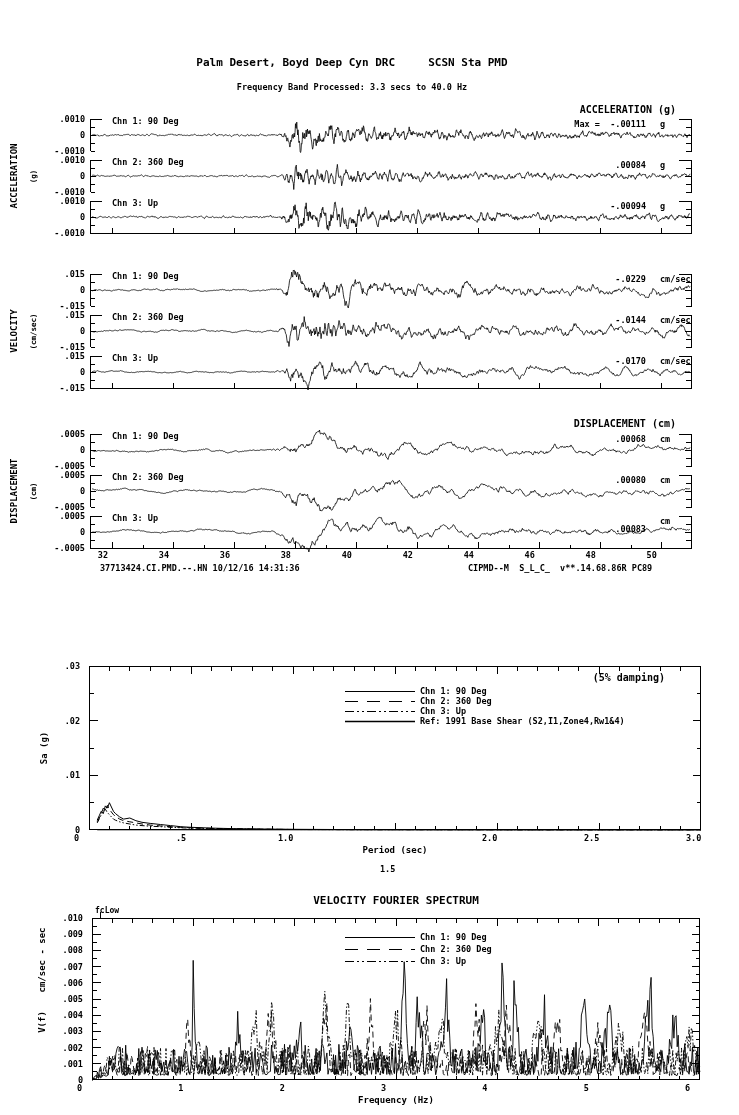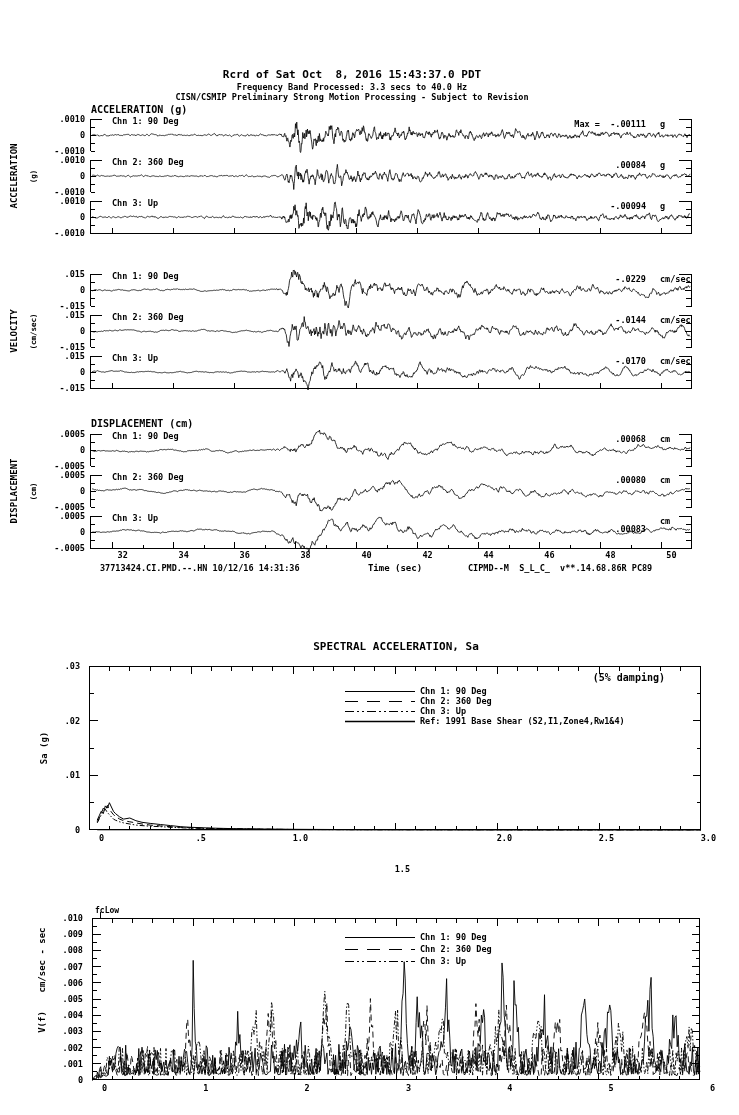--- a/index.html
+++ b/index.html
@@ -2,55 +2,54 @@
 <html><head>
 <meta charset="utf-8">
 <style>
   html,body{margin:0;padding:0;background:#fff;}
   #page{position:relative;width:739px;height:1115px;background:#fff;overflow:hidden;
         font-family:"DejaVu Sans Mono",monospace;color:#000;}
   .hdr-main{position:absolute;left:0;width:704px;text-align:center;
             font:bold 11px/12px "DejaVu Sans Mono",monospace;white-space:pre;}
   .hdr-sub{position:absolute;left:0;width:704px;text-align:center;
            font:bold 8.5px/10px "DejaVu Sans Mono",monospace;white-space:pre;}
-  .sec-title{position:absolute;left:91px;width:600px;text-align:left;
+  .sec-title{position:absolute;left:76px;width:600px;text-align:right;
              font:bold 10px/11px "DejaVu Sans Mono",monospace;}
   .chart-title{position:absolute;left:91px;width:610px;text-align:center;
                font:bold 11px/12px "DejaVu Sans Mono",monospace;}
   .ts-wrap{position:absolute;left:0;width:739px;}
   .vlabel{position:absolute;transform:rotate(-90deg);text-align:center;
           font:bold 9px/10px "DejaVu Sans Mono",monospace;}
   .vlabel-sm{position:absolute;transform:rotate(-90deg);text-align:center;
           font:bold 7.5px/9px "DejaVu Sans Mono",monospace;}
   .ylab{position:absolute;left:38px;width:47px;text-align:right;
         font:bold 8.5px/9px "DejaVu Sans Mono",monospace;white-space:pre;}
   .chn-label{position:absolute;font:bold 8.5px/9px "DejaVu Sans Mono",monospace;white-space:pre;}
   .max-val{position:absolute;width:150px;text-align:right;
            font:bold 8.5px/9px "DejaVu Sans Mono",monospace;white-space:pre;}
   .max-unit{position:absolute;width:50px;text-align:left;
             font:bold 8.5px/9px "DejaVu Sans Mono",monospace;white-space:pre;}
-  .xlab{position:absolute;width:30px;text-align:right;
+  .xlab{position:absolute;width:30px;text-align:left;
         font:bold 8.5px/9px "DejaVu Sans Mono",monospace;}
   .axis-label{position:absolute;font:bold 9px/10px "DejaVu Sans Mono",monospace;white-space:pre;}
   .footer{position:absolute;font:bold 8.5px/9px "DejaVu Sans Mono",monospace;white-space:pre;}
   .legend-label{position:absolute;font:bold 8.5px/9px "DejaVu Sans Mono",monospace;white-space:pre;}
   .damping{position:absolute;width:200px;text-align:right;
            font:bold 10px/11px "DejaVu Sans Mono",monospace;}
   .corner-lab{position:absolute;font:bold 8px/9px "DejaVu Sans Mono",monospace;}
   .tickmark{position:absolute;width:1px;background:#000;}
   svg{display:block;}
 </style>
 </head>
 <body>
 
 <div id="page">
 
-  <div class="hdr-main" style="top:69px">Rcrd of Sat Oct  8, 2016 15:43:37.0 PDT</div>
+  <div class="hdr-main" style="top:57px">Palm Desert, Boyd Deep Cyn DRC     SCSN Sta PMD</div>
   <div class="hdr-sub" style="top:82px">Frequency Band Processed: 3.3 secs to 40.0 Hz</div>
-  <div class="hdr-sub" style="top:92px">CISN/CSMIP Preliminary Strong Motion Processing - Subject to Revision</div>
 
   <div class="sec-title" style="top:104px">ACCELERATION (g)</div>
   <div class="ts-wrap" id="sec-acceleration" style="top:119px;height:125px">
     <div class="vlabel" style="width:130px;left:-51px;top:52px">ACCELERATION</div>
     <div class="vlabel-sm" style="width:80px;left:-7px;top:53px">(g)</div>
   <svg width="602" height="41" viewBox="0 0 602 41" style="position: absolute; left: 90px; top: 0px; overflow: visible;">
         <path d="M0.5,0 H12 M0.5,0 V32 M0.5,8 H5 M0.5,16 H6 M0.5,24 H5 M0.5,32 H5" fill="none" stroke="#000" stroke-width="1" shape-rendering="crispEdges"></path>
         <path d="M601.5,0 H589 M601.5,0 V32 M601.5,8 H596 M601.5,16 H595 M601.5,24 H596 M601.5,32 H596" fill="none" stroke="#000" stroke-width="1" shape-rendering="crispEdges"></path>
         <path d="M2,16.07L2.43,15.92L2.85,16.02L3.28,15.62L3.71,15.75L4.14,15.44L4.56,15.74L4.99,15.96L5.42,16.19L5.85,16.04L6.27,16.45L6.70,15.98L7.13,15.69L7.56,15.89L7.98,16.42L8.41,16.41L8.84,17.02L9.27,17.22L9.69,16.75L10.12,16.60L10.55,16.86L10.98,16.41L11.40,16.52L11.83,16.65L12.26,16.81L12.69,16.53L13.11,16.38L13.54,16.09L13.97,15.98L14.40,15.35L14.82,15.21L15.25,15.78L15.68,15.98L16.11,16.42L16.53,16.72L16.96,17.18L17.39,16.76L17.82,16.78L18.24,16.76L18.67,17.11L19.10,16.41L19.53,16.57L19.95,16.55L20.38,16.11L20.81,15.90L21.24,16.05L21.66,16.21L22.09,15.96L22.52,15.85L22.94,15.99L23.37,16.34L23.80,16.05L24.23,15.70L24.65,16.06L25.08,15.90L25.51,15.54L25.94,15.90L26.36,15.99L26.79,15.85L27.22,15.69L27.65,15.92L28.07,15.36L28.50,15.71L28.93,16.01L29.36,16.32L29.78,16.40L30.21,16.57L30.64,16.37L31.07,16.46L31.49,16.50L31.92,16.17L32.35,16.56L32.78,16.50L33.20,16.08L33.63,15.72L34.06,16.11L34.49,15.75L34.91,15.78L35.34,15.75L35.77,15.57L36.20,15.61L36.62,15.40L37.05,15.30L37.48,15.35L37.91,15.51L38.33,15.23L38.76,15.75L39.19,16.11L39.62,16.21L40.04,16.55L40.47,16.55L40.90,15.98L41.33,15.63L41.75,15.60L42.18,15.60L42.61,15.89L43.04,16.11L43.46,15.97L43.89,16.33L44.32,16.16L44.74,15.80L45.17,15.94L45.60,16.61L46.03,16.02L46.45,16.23L46.88,16.04L47.31,15.95L47.74,15.42L48.16,15.74L48.59,15.52L49.02,15.79L49.45,16.02L49.87,16.25L50.30,16.51L50.73,16.48L51.16,16.34L51.58,16.21L52.01,16.16L52.44,15.81L52.87,15.76L53.29,16.06L53.72,16.21L54.15,16.31L54.58,16.68L55.00,16.90L55.43,16.50L55.86,16.02L56.29,15.72L56.71,15.19L57.14,15.17L57.57,15.58L58.00,16.07L58.42,16.50L58.85,16.83L59.28,16.79L59.71,16.27L60.13,15.73L60.56,15.35L60.99,15.11L61.42,14.72L61.84,14.96L62.27,14.95L62.70,15.01L63.13,14.99L63.55,15.28L63.98,15.35L64.41,15.60L64.83,15.47L65.26,15.58L65.69,15.61L66.12,15.83L66.54,15.79L66.97,16.46L67.40,16.78L67.83,16.75L68.25,16.61L68.68,17.13L69.11,16.52L69.54,16.12L69.96,16.22L70.39,16.30L70.82,16.12L71.25,16.56L71.67,16.50L72.10,16.25L72.53,16.47L72.96,16.48L73.38,16.37L73.81,16.83L74.24,17.00L74.67,16.53L75.09,16.39L75.52,16.27L75.95,16.21L76.38,16.03L76.80,16.11L77.23,15.83L77.66,15.95L78.09,15.62L78.51,15.40L78.94,15.15L79.37,15.30L79.80,15.60L80.22,15.28L80.65,15.35L81.08,15.47L81.51,15.25L81.93,14.83L82.36,15.13L82.79,15.67L83.22,15.77L83.64,15.79L84.07,15.75L84.50,16.13L84.92,15.73L85.35,15.73L85.78,16.39L86.21,16.48L86.63,16.36L87.06,16.57L87.49,16.34L87.92,15.65L88.34,15.68L88.77,15.44L89.20,15.35L89.63,16.01L90.05,16.25L90.48,15.85L90.91,15.79L91.34,15.93L91.76,15.55L92.19,15.92L92.62,16.45L93.05,16.67L93.47,16.16L93.90,16.32L94.33,16.29L94.76,16.18L95.18,16.23L95.61,16.59L96.04,16.62L96.47,16.33L96.89,16.53L97.32,16.24L97.75,16.15L98.18,16.39L98.60,16.60L99.03,16.36L99.46,16.61L99.89,16.85L100.31,16.13L100.74,15.98L101.17,15.80L101.60,15.97L102.02,15.86L102.45,16.09L102.88,16.11L103.31,16.12L103.73,15.61L104.16,15.37L104.59,15.22L105.02,15.30L105.44,15.63L105.87,16.08L106.30,16.34L106.72,16.48L107.15,16.43L107.58,16.49L108.01,16.04L108.43,16.17L108.86,16.47L109.29,16.57L109.72,15.99L110.14,16.46L110.57,16.38L111.00,16.25L111.43,16.44L111.85,16.97L112.28,16.76L112.71,16.55L113.14,16.50L113.56,15.98L113.99,15.97L114.42,15.84L114.85,15.82L115.27,16.08L115.70,15.94L116.13,16.15L116.56,16.36L116.98,16.22L117.41,15.83L117.84,15.76L118.27,15.22L118.69,14.92L119.12,15.32L119.55,15.48L119.98,15.87L120.40,15.97L120.83,16.51L121.26,16.05L121.69,16.28L122.11,15.85L122.54,15.80L122.97,15.18L123.40,15.13L123.82,14.69L124.25,14.73L124.68,14.55L125.11,14.97L125.53,15.68L125.96,15.84L126.39,16.50L126.81,17.00L127.24,16.94L127.67,16.21L128.10,16.10L128.52,15.94L128.95,15.73L129.38,15.60L129.81,15.62L130.23,16.04L130.66,15.75L131.09,15.70L131.52,15.68L131.94,16.03L132.37,15.98L132.80,16.18L133.23,16.55L133.65,16.94L134.08,16.72L134.51,16.09L134.94,16.01L135.36,15.92L135.79,15.61L136.22,15.68L136.65,16.29L137.07,16.64L137.50,16.50L137.93,16.63L138.36,16.63L138.78,16.39L139.21,16.04L139.64,16.06L140.07,16.30L140.49,16.71L140.92,17.12L141.35,17.51L141.78,17.50L142.20,17.31L142.63,16.87L143.06,16.28L143.49,16.21L143.91,16.17L144.34,15.73L144.77,15.98L145.20,16.18L145.62,15.71L146.05,15.49L146.48,15.75L146.90,15.30L147.33,15.20L147.76,15.75L148.19,16.05L148.61,16.22L149.04,16.93L149.47,17.29L149.90,16.85L150.32,16.53L150.75,16.23L151.18,16.02L151.61,15.60L152.03,15.89L152.46,16.17L152.89,16.58L153.32,16.68L153.74,16.55L154.17,16.66L154.60,16.77L155.03,16.70L155.45,16.91L155.88,17.08L156.31,16.36L156.74,15.82L157.16,15.54L157.59,15.30L158.02,15.76L158.45,16.47L158.87,17.04L159.30,16.76L159.73,16.65L160.16,16.16L160.58,16.08L161.01,15.53L161.44,16.06L161.87,15.98L162.29,16.51L162.72,15.99L163.15,16.33L163.58,16.21L164.00,16.56L164.43,16.29L164.86,16.97L165.29,16.63L165.71,16.97L166.14,16.59L166.57,16.16L166.99,16.16L167.42,16.59L167.85,16.53L168.28,16.63L168.70,16.68L169.13,15.93L169.56,15.60L169.99,15.22L170.41,14.92L170.84,14.92L171.27,15.38L171.70,15.90L172.12,15.65L172.55,15.71L172.98,16.29L173.41,16.25L173.83,15.93L174.26,16.20L174.69,16.75L175.12,16.82L175.54,16.58L175.97,16.71L176.40,17.14L176.83,16.78L177.25,16.22L177.68,16.15L178.11,16.03L178.54,15.84L178.96,16.14L179.39,15.87L179.82,16.29L180.25,16.19L180.67,16.19L181.10,15.50L181.53,15.72L181.96,15.92L182.38,16.11L182.81,15.42L183.24,16.02L183.67,15.82L184.09,15.88L184.52,15.60L184.95,15.84L185.38,15.83L185.80,16.26L186.23,15.90L186.66,16.15L187.09,16.73L187.51,16.43L187.94,16.17L188.37,15.55L188.79,15.82L189.22,15.44L189.65,15.05L190.08,15.28L190.50,16.01L190.93,14.98L191.36,15.52L191.79,16.93L192.21,17.64L192.64,17.50L193.07,17.50L193.50,17.88L193.92,16.89L194.35,15.05L194.78,14.33L195.21,17.59L195.63,17.18L196.06,16.66L196.49,20.44L196.92,22.20L197.34,19.39L197.77,18.89L198.20,22.12L198.63,22.27L199.05,23.10L199.48,25.75L199.91,28.07L200.34,25.63L200.76,21.12L201.19,22.58L201.62,21.34L202.05,16.22L202.47,15.43L202.90,19.01L203.33,19.35L203.76,15.34L204.18,14.22L204.61,18.00L205.04,13.52L205.47,4.65L205.89,9.09L206.32,9.34L206.75,3.10L207.18,10.12L207.60,15.94L208.03,10.77L208.46,16.00L208.88,23.56L209.31,22.07L209.74,24.64L210.17,32.52L210.59,33.50L211.02,31.50L211.45,24.58L211.88,25.08L212.30,20.45L212.73,13.51L213.16,16.15L213.59,19.12L214.01,17.25L214.44,14.38L214.87,19.80L215.30,17.66L215.72,17.21L216.15,11.06L216.58,17.89L217.01,15.43L217.43,10.01L217.86,13.54L218.29,14.85L218.72,12.48L219.14,11.81L219.57,14.58L220.00,11.46L220.43,13.38L220.85,17.86L221.28,20.35L221.71,23.02L222.14,27.29L222.56,30.19L222.99,28.73L223.42,25.79L223.85,20.20L224.27,20.50L224.70,21.39L225.13,19.78L225.56,19.85L225.98,26.53L226.41,26.59L226.84,20.89L227.27,23.79L227.69,22.36L228.12,17.12L228.55,17.05L228.97,22.59L229.40,14.51L229.83,18.12L230.26,21.92L230.68,20.20L231.11,20.61L231.54,21.33L231.97,22.82L232.39,21.17L232.82,22.29L233.25,19.40L233.68,22.35L234.10,18.62L234.53,18.20L234.96,18.47L235.39,14.74L235.81,12.19L236.24,13.68L236.67,13.96L237.10,15.10L237.52,16.53L237.95,15.72L238.38,16.92L238.81,13.09L239.23,7.45L239.66,10.07L240.09,10.75L240.52,6.70L240.94,10.27L241.37,8.25L241.80,6.66L242.23,11.33L242.65,17.84L243.08,20.05L243.51,21.49L243.94,24.78L244.36,22.39L244.79,15.28L245.22,14.51L245.65,18.00L246.07,11.33L246.50,10.24L246.93,11.08L247.36,10.49L247.78,8.09L248.21,9.63L248.64,9.16L249.07,14.12L249.49,14.48L249.92,16.61L250.35,15.38L250.77,14.27L251.20,11.97L251.63,12.72L252.06,13.84L252.48,18.43L252.91,21.53L253.34,19.94L253.77,21.79L254.19,23.22L254.62,21.13L255.05,21.91L255.48,22.47L255.90,21.04L256.33,17.64L256.76,16.07L257.19,12.60L257.61,11.52L258.04,12.73L258.47,11.25L258.90,15.25L259.32,19.33L259.75,21.09L260.18,19.94L260.61,21.90L261.03,21.55L261.46,18.74L261.89,20.46L262.32,16.16L262.74,13.63L263.17,14.01L263.60,16.22L264.03,15.61L264.45,18.87L264.88,17.83L265.31,12.96L265.74,12.80L266.16,12.37L266.59,10.54L267.02,10.57L267.45,11.81L267.87,11.04L268.30,10.81L268.73,10.08L269.16,12.46L269.58,13.93L270.01,15.92L270.44,12.59L270.86,11.65L271.29,14.78L271.72,13.36L272.15,8.58L272.57,11.28L273.00,12.27L273.43,6.79L273.86,8.11L274.28,11.09L274.71,13.81L275.14,13.51L275.57,16.76L275.99,20.22L276.42,21.63L276.85,19.59L277.28,22.35L277.70,22.17L278.13,18.85L278.56,14.74L278.99,15.17L279.41,15.05L279.84,16.41L280.27,17.17L280.70,18.01L281.12,19.46L281.55,19.24L281.98,17.88L282.41,16.99L282.83,16.11L283.26,12.64L283.69,10.78L284.12,8.51L284.54,7.78L284.97,12.86L285.40,13.42L285.83,14.78L286.25,17.70L286.68,20.66L287.11,19.23L287.54,18.56L287.96,18.78L288.39,19.92L288.82,17.12L289.25,14.48L289.67,16.14L290.10,16.61L290.53,12.78L290.95,15.97L291.38,17.90L291.81,19.83L292.24,16.43L292.66,20.05L293.09,16.21L293.52,17.42L293.95,14.32L294.37,15.53L294.80,14.92L295.23,17.21L295.66,13.17L296.08,15.55L296.51,16.39L296.94,16.81L297.37,14.25L297.79,14.21L298.22,14.83L298.65,14.05L299.08,14.41L299.50,18.25L299.93,20.86L300.36,18.22L300.79,21.15L301.21,17.75L301.64,18.00L302.07,16.38L302.50,16.94L302.92,17.12L303.35,16.21L303.78,13.29L304.21,13.30L304.63,12.02L305.06,8.86L305.49,10.63L305.92,13.61L306.34,14.11L306.77,14.75L307.20,14.06L307.63,16.93L308.05,15.28L308.48,13.88L308.91,15.76L309.34,19.03L309.76,17.61L310.19,17.24L310.62,17.08L311.05,15.39L311.47,16.40L311.90,14.11L312.33,12.88L312.75,13.37L313.18,14.12L313.61,12.10L314.04,13.18L314.46,16.57L314.89,20.15L315.32,20.94L315.75,19.34L316.17,19.74L316.60,17.17L317.03,17.40L317.46,14.05L317.88,14.76L318.31,12.73L318.74,11.98L319.17,7.87L319.59,12.03L320.02,10.85L320.45,14.74L320.88,14.96L321.30,15.95L321.73,13.26L322.16,16.12L322.59,13.52L323.01,12.22L323.44,12.55L323.87,14.69L324.30,13.83L324.72,14.94L325.15,14.96L325.58,14.66L326.01,14.01L326.43,13.61L326.86,14.57L327.29,17.63L327.72,17.41L328.14,14.88L328.57,15.81L329.00,13.69L329.43,14.48L329.85,15.61L330.28,16.98L330.71,14.75L331.14,14.75L331.56,15.05L331.99,15.80L332.42,14.48L332.84,16.90L333.27,18.71L333.70,18.29L334.13,18.75L334.55,18.92L334.98,17.20L335.41,16.17L335.84,13.38L336.26,12.37L336.69,12.31L337.12,14.36L337.55,14.42L337.97,14.36L338.40,13.47L338.83,15.75L339.26,12.76L339.68,14.12L340.11,14.17L340.54,16.25L340.97,17.52L341.39,18.21L341.82,14.89L342.25,16.03L342.68,15.71L343.10,13.51L343.53,13.08L343.96,14.28L344.39,13.17L344.81,11.19L345.24,13.32L345.67,13.03L346.10,13.17L346.52,12.70L346.95,13.16L347.38,10.84L347.81,13.85L348.23,14.79L348.66,17.01L349.09,19.23L349.52,20.13L349.94,18.34L350.37,19.23L350.80,17.46L351.23,15.72L351.65,13.48L352.08,13.01L352.51,13.54L352.93,15.10L353.36,16.64L353.79,19.36L354.22,18.47L354.64,16.29L355.07,17.17L355.50,16.97L355.93,16.77L356.35,19.12L356.78,21.21L357.21,20.14L357.64,17.60L358.06,17.58L358.49,16.08L358.92,14.39L359.35,14.94L359.77,17.15L360.20,16.26L360.63,18.24L361.06,17.02L361.48,17.69L361.91,17.32L362.34,17.68L362.77,16.27L363.19,17.84L363.62,17.35L364.05,18.59L364.48,17.92L364.90,18.02L365.33,16.47L365.76,14.20L366.19,11.45L366.61,10.82L367.04,12.63L367.47,13.42L367.90,13.48L368.32,13.73L368.75,16.45L369.18,13.62L369.61,12.56L370.03,12.58L370.46,13.83L370.89,10.68L371.32,13.43L371.74,13.98L372.17,14.44L372.60,15.24L373.03,16.54L373.45,15.93L373.88,16.91L374.31,18.21L374.73,18.51L375.16,19.59L375.59,16.99L376.02,16.31L376.44,16.85L376.87,16.94L377.30,17.02L377.73,18.80L378.15,19.95L378.58,18.65L379.01,15.94L379.44,13.55L379.86,14.08L380.29,12.18L380.72,13.90L381.15,13.44L381.57,15.36L382.00,15.02L382.43,17.49L382.86,17.74L383.28,19.81L383.71,20.15L384.14,21.63L384.57,21.18L384.99,18.90L385.42,19.60L385.85,17.98L386.28,16.79L386.70,16.43L387.13,16.77L387.56,17.30L387.99,18.69L388.41,18.28L388.84,17.94L389.27,16.80L389.70,15.85L390.12,16.86L390.55,17.99L390.98,18.37L391.41,19.70L391.83,18.96L392.26,15.79L392.69,16.09L393.12,15.15L393.54,13.73L393.97,15.00L394.40,17.32L394.82,15.75L395.25,16.51L395.68,16.34L396.11,14.02L396.53,13.75L396.96,14.92L397.39,15.06L397.82,15.42L398.24,18.03L398.67,16.12L399.10,14.54L399.53,15.74L399.95,16.16L400.38,13.80L400.81,14.45L401.24,14.88L401.66,12.78L402.09,13.95L402.52,14.27L402.95,16.61L403.37,16.07L403.80,16.33L404.23,16.50L404.66,15.60L405.08,15.35L405.51,17.02L405.94,18.11L406.37,16.01L406.79,16.68L407.22,16.91L407.65,15.88L408.08,14.82L408.50,15.72L408.93,17.48L409.36,16.22L409.79,16.14L410.21,16.03L410.64,15.91L411.07,14.25L411.50,12.97L411.92,11.38L412.35,10.59L412.78,12.27L413.21,13.50L413.63,16.22L414.06,18.14L414.49,19.52L414.91,18.29L415.34,17.01L415.77,15.89L416.20,14.61L416.62,13.05L417.05,14.38L417.48,14.73L417.91,13.43L418.33,13.31L418.76,14.67L419.19,13.84L419.62,13.39L420.04,15.75L420.47,16.89L420.90,16.75L421.33,16.07L421.75,17.56L422.18,15.92L422.61,15.71L423.04,17.27L423.46,18.81L423.89,16.78L424.32,15.39L424.75,14.81L425.17,11.84L425.60,9.59L426.03,10.15L426.46,11.76L426.88,11.82L427.31,12.22L427.74,13.78L428.17,13.43L428.59,12.78L429.02,12.53L429.45,12.38L429.88,12.56L430.30,14.72L430.73,16.62L431.16,17.05L431.59,17.81L432.01,18.85L432.44,17.62L432.87,15.99L433.30,16.97L433.72,18.75L434.15,17.63L434.58,19.28L435.01,20.40L435.43,20.07L435.86,19.81L436.29,17.99L436.71,16.18L437.14,16.09L437.57,15.99L438.00,14.32L438.42,17.26L438.85,16.65L439.28,16.95L439.71,16.47L440.13,16.90L440.56,16.63L440.99,17.27L441.42,14.93L441.84,16.27L442.27,15.47L442.70,13.36L443.13,14.63L443.55,16.46L443.98,16.34L444.41,18.86L444.84,20.97L445.26,19.92L445.69,18.43L446.12,17.13L446.55,14.88L446.97,12.16L447.40,13.38L447.83,15.00L448.26,15.99L448.68,17.02L449.11,19.27L449.54,18.86L449.97,17.04L450.39,17.29L450.82,15.85L451.25,13.81L451.68,13.18L452.10,14.39L452.53,13.15L452.96,13.48L453.39,16.06L453.81,17.11L454.24,17.45L454.67,19.10L455.10,18.47L455.52,18.51L455.95,18.61L456.38,17.83L456.80,15.79L457.23,16.83L457.66,16.56L458.09,15.63L458.51,17.18L458.94,17.51L459.37,18.85L459.80,16.50L460.22,15.98L460.65,14.44L461.08,14.03L461.51,14.12L461.93,14.99L462.36,15.40L462.79,16.61L463.22,17.23L463.64,15.50L464.07,15.78L464.50,14.68L464.93,14.03L465.35,14.75L465.78,15.78L466.21,16.77L466.64,18.24L467.06,18.23L467.49,18.62L467.92,17.70L468.35,16.19L468.77,14.68L469.20,15.37L469.63,15.29L470.06,16.15L470.48,18.09L470.91,18.26L471.34,17.07L471.77,17.48L472.19,16.26L472.62,16.32L473.05,17.16L473.48,16.49L473.90,16.58L474.33,17.63L474.76,17.21L475.19,16.56L475.61,17.39L476.04,15.80L476.47,16.77L476.89,16.64L477.32,18.14L477.75,19.50L478.18,18.63L478.60,18.84L479.03,17.49L479.46,17.34L479.89,16.32L480.31,18.17L480.74,17.63L481.17,19.19L481.60,18.10L482.02,19.15L482.45,17.69L482.88,18.17L483.31,16.99L483.73,18.67L484.16,16.51L484.59,16.74L485.02,15.64L485.44,16.87L485.87,16.27L486.30,17.57L486.73,18.52L487.15,17.07L487.58,16.92L488.01,17.25L488.44,17.99L488.86,16.83L489.29,18.59L489.72,16.53L490.15,15.60L490.57,15.37L491.00,15.33L491.43,13.61L491.86,14.17L492.28,13.12L492.71,11.70L493.14,13.21L493.57,15.85L493.99,16.47L494.42,16.68L494.85,17.02L495.28,16.87L495.70,16.76L496.13,16.13L496.56,17.58L496.98,17.02L497.41,16.06L497.84,14.49L498.27,14.24L498.69,12.73L499.12,12.42L499.55,12.43L499.98,13.37L500.40,13.78L500.83,13.96L501.26,14.28L501.69,14.18L502.11,12.55L502.54,13.91L502.97,14.46L503.40,14.16L503.82,13.78L504.25,15.55L504.68,14.09L505.11,13.69L505.53,16.01L505.96,16.58L506.39,16.10L506.82,15.57L507.24,16.43L507.67,15.04L508.10,14.98L508.53,15.02L508.95,17.08L509.38,15.40L509.81,15.18L510.24,16.72L510.66,15.67L511.09,13.63L511.52,14.56L511.95,15.37L512.37,13.60L512.80,13.44L513.23,14.91L513.66,15.76L514.08,14.43L514.51,14.27L514.94,14.55L515.37,14.19L515.79,12.98L516.22,13.34L516.65,13.24L517.08,14.05L517.50,14.08L517.93,14.83L518.36,15.46L518.78,16.55L519.21,17.59L519.64,17.11L520.07,15.90L520.49,15.75L520.92,16.74L521.35,14.28L521.78,14.81L522.20,14.86L522.63,14.37L523.06,14.03L523.49,14.38L523.91,13.27L524.34,15.03L524.77,15.71L525.20,14.25L525.62,14.89L526.05,14.71L526.48,15.17L526.91,13.88L527.33,14.99L527.76,15.07L528.19,15.87L528.62,14.20L529.04,15.03L529.47,15.78L529.90,17.12L530.33,17.68L530.75,18.99L531.18,18.75L531.61,16.68L532.04,16.03L532.46,16.11L532.89,15.58L533.32,14.99L533.75,14.78L534.17,14.42L534.60,14.60L535.03,15.06L535.46,15.09L535.88,15.87L536.31,14.61L536.74,13.66L537.17,12.96L537.59,15.16L538.02,14.93L538.45,15.40L538.87,15.01L539.30,14.63L539.73,13.72L540.16,13.53L540.58,14.69L541.01,16.32L541.44,15.85L541.87,16.52L542.29,16.71L542.72,16.85L543.15,17.24L543.58,18.48L544.00,17.28L544.43,19.04L544.86,18.44L545.29,18.33L545.71,18.41L546.14,18.38L546.57,17.78L547.00,16.59L547.42,15.94L547.85,15.04L548.28,16.25L548.71,16.18L549.13,17.81L549.56,17.11L549.99,16.31L550.42,15.19L550.84,15.18L551.27,15.53L551.70,14.91L552.13,16.42L552.55,16.91L552.98,15.31L553.41,14.95L553.84,15.92L554.26,16.83L554.69,16.17L555.12,18.34L555.55,17.87L555.97,18.61L556.40,17.14L556.83,17.47L557.26,16.00L557.68,16.32L558.11,14.42L558.54,14.41L558.96,14.15L559.39,14.75L559.82,13.92L560.25,15.28L560.67,15.94L561.10,16.86L561.53,17.30L561.96,17.32L562.38,16.64L562.81,16.41L563.24,14.69L563.67,15.10L564.09,15.28L564.52,16.59L564.95,16.71L565.38,18.46L565.80,16.50L566.23,15.84L566.66,16.21L567.09,14.84L567.51,14.22L567.94,14.19L568.37,15.04L568.80,13.23L569.22,15.28L569.65,16.44L570.08,18.06L570.51,17.51L570.93,17.42L571.36,16.56L571.79,15.97L572.22,15.88L572.64,16.49L573.07,18.29L573.50,18.03L573.93,17.40L574.35,16.97L574.78,16.77L575.21,16.68L575.64,15.65L576.06,16.00L576.49,16.34L576.92,16.63L577.35,15.69L577.77,17.35L578.20,17.39L578.63,16.31L579.06,16.57L579.48,16.88L579.91,16.43L580.34,16.13L580.76,16.19L581.19,16.87L581.62,16.27L582.05,15.66L582.47,16.83L582.90,18.40L583.33,16.96L583.76,16.81L584.18,16.70L584.61,15.88L585.04,15.61L585.47,16.72L585.89,17.48L586.32,18.48L586.75,18.42L587.18,17.14L587.60,16.59L588.03,16.51L588.46,15.40L588.89,15.21L589.31,14.91L589.74,15.70L590.17,15.59L590.60,16.12L591.02,15.43L591.45,16.61L591.88,16.62L592.31,16.77L592.73,17.20L593.16,17.68L593.59,17.69L594.02,16.00L594.44,16.11L594.87,14.81L595.30,15.50L595.73,15.87L596.15,17.17L596.58,16.79L597.01,18.70L597.44,17.59L597.86,16.69L598.29,16.45L598.72,16.65L599.15,15.32L599.57,15.86L600.00,16.00" fill="none" stroke="#000" stroke-width="0.8"></path>
       </svg>
@@ -122,21 +121,20 @@
       <div class="chn-label" style="left: 112px; top: 80px;">Chn 3: Up</div>
       <div class="max-val" style="left: 496px; top: 83px;">-.0170</div>
       <div class="max-unit" style="left: 660px; top: 83px;">cm/sec</div>
     </div>
 
   <div class="sec-title" style="top:418px">DISPLACEMENT (cm)</div>
   <div class="ts-wrap" id="sec-displacement" style="top:434px;height:150px">
     <div class="vlabel" style="width:130px;left:-51px;top:52px">DISPLACEMENT</div>
     <div class="vlabel-sm" style="width:80px;left:-7px;top:53px">(cm)</div>
     <div class="footer" style="left:100px;top:130px">37713424.CI.PMD.--.HN 10/12/16 14:31:36</div>
-    <div class="axis-label" style="left:89px;width:612px;text-align:center;top:129px">Time (sec)</div>
     <div class="footer" style="left:468px;top:130px">CIPMD--M  S_L_C_  v**.14.68.86R PC89</div>
   <svg width="602" height="41" viewBox="0 0 602 41" style="position: absolute; left: 90px; top: 0px; overflow: visible;">
         <path d="M0.5,0 H12 M0.5,0 V32 M0.5,8 H5 M0.5,16 H6 M0.5,24 H5 M0.5,32 H5" fill="none" stroke="#000" stroke-width="1" shape-rendering="crispEdges"></path>
         <path d="M601.5,0 H589 M601.5,0 V32 M601.5,8 H596 M601.5,16 H595 M601.5,24 H596 M601.5,32 H596" fill="none" stroke="#000" stroke-width="1" shape-rendering="crispEdges"></path>
         <path d="M2,17.07L2.67,16.68L3.33,17.01L4.00,17.34L4.66,17.50L5.33,17.15L5.99,17.36L6.66,17.13L7.32,16.75L7.99,16.76L8.65,16.53L9.32,16.58L9.98,16.86L10.65,17.01L11.31,16.81L11.98,16.77L12.64,16.63L13.31,16.53L13.97,16.41L14.64,16.70L15.30,17.06L15.97,16.89L16.63,16.94L17.30,16.86L17.96,17.17L18.63,17.07L19.29,17.15L19.96,16.94L20.63,17.13L21.29,17.13L21.96,17.00L22.62,16.65L23.29,16.85L23.95,17.03L24.62,17.19L25.28,17.02L25.95,16.74L26.61,16.33L27.28,16.64L27.94,16.70L28.61,17.08L29.27,17.50L29.94,17.28L30.60,17.66L31.27,17.61L31.93,17.17L32.60,17.10L33.26,17.28L33.93,17.24L34.59,17.07L35.26,17.43L35.92,17.50L36.59,17.50L37.25,17.68L37.92,17.86L38.59,18.24L39.25,17.86L39.92,17.64L40.58,17.81L41.25,17.49L41.91,17.54L42.58,17.72L43.24,17.70L43.91,17.73L44.57,17.86L45.24,17.46L45.90,17.21L46.57,17.19L47.23,17.35L47.90,17.31L48.56,17.67L49.23,17.48L49.89,17.18L50.56,17.07L51.22,17.03L51.89,17.42L52.55,17.27L53.22,17.16L53.88,17.58L54.55,17.34L55.21,17.37L55.88,17.61L56.55,18.04L57.21,17.57L57.88,17.71L58.54,17.84L59.21,17.38L59.87,17.61L60.54,17.38L61.20,17.26L61.87,17.24L62.53,17.09L63.20,17.32L63.86,17.10L64.53,16.96L65.19,16.76L65.86,16.44L66.52,16.41L67.19,16.82L67.85,16.58L68.52,16.54L69.18,16.00L69.85,15.81L70.51,15.48L71.18,15.43L71.84,15.70L72.51,15.84L73.17,15.81L73.84,15.46L74.51,15.45L75.17,15.73L75.84,15.76L76.50,15.73L77.17,15.40L77.83,15.42L78.50,15.25L79.16,15.49L79.83,15.47L80.49,15.34L81.16,15.46L81.82,15.40L82.49,15.22L83.15,15.76L83.82,16.00L84.48,16.19L85.15,15.78L85.81,16.26L86.48,16.25L87.14,16.49L87.81,16.69L88.47,16.68L89.14,16.87L89.80,16.97L90.47,16.76L91.13,17.27L91.80,17.41L92.46,17.44L93.13,17.78L93.80,17.84L94.46,17.68L95.13,17.51L95.79,17.74L96.46,17.66L97.12,17.26L97.79,16.67L98.45,16.74L99.12,16.76L99.78,16.51L100.45,16.77L101.11,16.80L101.78,16.58L102.44,16.55L103.11,16.45L103.77,16.52L104.44,16.58L105.10,16.31L105.77,16.43L106.43,16.28L107.10,16.78L107.76,16.54L108.43,16.31L109.09,15.74L109.76,15.80L110.42,16.12L111.09,15.54L111.76,15.49L112.42,15.82L113.09,15.33L113.75,15.17L114.42,15.58L115.08,15.26L115.75,14.72L116.41,14.80L117.08,15.14L117.74,15.00L118.41,15.29L119.07,15.67L119.74,16.14L120.40,16.60L121.07,17.09L121.73,17.26L122.40,17.31L123.06,17.17L123.73,17.24L124.39,17.28L125.06,17.14L125.72,16.74L126.39,16.60L127.05,16.75L127.72,16.66L128.38,16.75L129.05,16.45L129.72,16.19L130.38,16.61L131.05,16.63L131.71,16.68L132.38,16.63L133.04,17.08L133.71,17.43L134.37,17.34L135.04,17.77L135.70,18.39L136.37,18.44L137.03,18.65L137.70,18.99L138.36,18.92L139.03,18.36L139.69,18.52L140.36,18.15L141.02,18.27L141.69,18.13L142.35,17.85L143.02,17.28L143.68,17.43L144.35,17.07L145.01,16.88L145.68,16.69L146.34,16.79L147.01,17.15L147.68,17.55L148.34,18.00L149.01,17.63L149.67,17.85L150.34,17.61L151.00,17.42L151.67,17.67L152.33,17.14L153.00,17.69L153.66,17.32L154.33,16.91L154.99,16.96L155.66,16.96L156.32,16.94L156.99,16.97L157.65,16.71L158.32,16.78L158.98,16.34L159.65,16.22L160.31,16.14L160.98,16.50L161.64,16.50L162.31,16.28L162.97,16.05L163.64,15.87L164.30,16.10L164.97,16.74L165.64,16.51L166.30,16.44L166.97,16.39L167.63,16.28L168.30,16.36L168.96,16.56L169.63,16.29L170.29,15.80L170.96,15.97L171.62,15.74L172.29,16.01L172.95,15.89L173.62,16.08L174.28,16.27L174.95,15.85L175.61,15.94L176.28,15.91L176.94,15.68L177.61,15.48L178.27,15.62L178.94,15.59L179.60,15.47L180.27,15.40L180.93,15.62L181.60,16.07L182.26,15.74L182.93,15.56L183.60,14.98L184.26,15.50L184.93,15.91L185.59,16.51L186.26,15.65L186.92,15.22L187.59,15.03L188.25,15.24L188.92,15.84L189.58,16.55L190.25,15.81L190.91,15.08L191.58,14.68L192.24,14.70L192.91,14.09L193.57,13.87L194.24,12.51L194.90,13.86L195.57,13.27L196.23,13.90L196.90,14.31L197.56,14.61L198.23,16.23L198.89,15.48L199.56,16.12L200.22,17.53L200.89,14.95L201.56,16.01L202.22,15.98L202.89,16.97L203.55,15.18L204.22,16.41L204.88,14.65L205.55,17.71L206.21,17.72L206.88,15.13L207.54,14.85L208.21,14.21L208.87,11.73L209.54,12.32L210.20,12.36L210.87,10.80L211.53,10.15L212.20,11.23L212.86,10.35L213.53,12.25L214.19,12.83L214.86,13.79L215.52,12.35L216.19,11.84L216.85,10.24L217.52,11.84L218.18,10.49L218.85,11.90L219.52,10.14L220.18,10.57L220.85,9.50L221.51,9.76L222.18,6.05L222.84,6.49L223.51,4.25L224.17,2.05L224.84,0.66L225.50,0.35L226.17,-1.57L226.83,-1.49L227.50,-2.32L228.16,-2.54L228.83,-2.14L229.49,-4.00L230.16,-0.34L230.82,0.07L231.49,-1.12L232.15,-0.34L232.82,-0.32L233.48,0.51L234.15,-1.34L234.81,-0.22L235.48,-0.04L236.14,2.26L236.81,3.04L237.47,5.21L238.14,5.61L238.81,5.14L239.47,2.28L240.14,2.47L240.80,3.07L241.47,6.18L242.13,6.39L242.80,6.97L243.46,5.82L244.13,6.68L244.79,6.22L245.46,8.62L246.12,10.39L246.79,12.45L247.45,14.30L248.12,14.06L248.78,14.34L249.45,14.39L250.11,14.37L250.78,12.96L251.44,14.34L252.11,13.33L252.77,13.77L253.44,15.52L254.10,14.31L254.77,16.66L255.43,16.11L256.10,18.55L256.77,18.30L257.43,16.58L258.10,14.12L258.76,14.82L259.43,15.05L260.09,14.23L260.76,14.04L261.42,15.23L262.09,13.83L262.75,13.62L263.42,13.41L264.08,11.29L264.75,13.23L265.41,12.72L266.08,12.74L266.74,16.00L267.41,16.21L268.07,16.74L268.74,16.85L269.40,16.48L270.07,17.15L270.73,17.20L271.40,17.22L272.06,18.54L272.73,20.33L273.39,18.43L274.06,16.17L274.73,16.10L275.39,15.10L276.06,15.25L276.72,15.53L277.39,15.65L278.05,14.47L278.72,14.35L279.38,17.03L280.05,17.14L280.71,14.75L281.38,14.33L282.04,14.91L282.71,17.05L283.37,17.61L284.04,18.08L284.70,17.43L285.37,17.60L286.03,18.95L286.70,17.67L287.36,19.86L288.03,21.97L288.69,22.01L289.36,21.93L290.02,21.93L290.69,20.04L291.35,18.75L292.02,20.75L292.69,21.55L293.35,20.68L294.02,19.77L294.68,19.36L295.35,19.82L296.01,22.59L296.68,23.80L297.34,24.19L298.01,25.51L298.67,23.09L299.34,21.30L300.00,19.80L300.67,20.77L301.33,18.27L302.00,19.98L302.66,19.98L303.33,20.16L303.99,20.38L304.66,18.89L305.32,17.53L305.99,17.01L306.65,16.67L307.32,15.38L307.98,15.37L308.65,16.37L309.31,15.08L309.98,12.77L310.65,12.33L311.31,11.54L311.98,10.31L312.64,10.34L313.31,11.15L313.97,8.94L314.64,7.97L315.30,9.20L315.97,9.10L316.63,9.11L317.30,10.01L317.96,9.52L318.63,8.95L319.29,9.68L319.96,8.83L320.62,9.04L321.29,10.81L321.95,12.36L322.62,12.05L323.28,14.12L323.95,14.01L324.61,15.77L325.28,14.01L325.94,15.41L326.61,16.01L327.27,16.95L327.94,19.35L328.61,18.95L329.27,19.05L329.94,18.01L330.60,18.17L331.27,18.73L331.93,19.98L332.60,19.86L333.26,19.60L333.93,20.19L334.59,20.98L335.26,19.54L335.92,20.50L336.59,20.72L337.25,20.53L337.92,19.49L338.58,19.36L339.25,19.85L339.91,18.53L340.58,18.42L341.24,16.92L341.91,17.34L342.57,18.85L343.24,17.24L343.90,16.29L344.57,16.23L345.23,15.26L345.90,15.32L346.57,15.17L347.23,16.31L347.90,14.85L348.56,13.97L349.23,13.37L349.89,11.30L350.56,11.01L351.22,11.90L351.89,11.09L352.55,9.93L353.22,9.91L353.88,10.17L354.55,10.37L355.21,9.88L355.88,9.63L356.54,8.82L357.21,9.06L357.87,8.13L358.54,8.81L359.20,8.60L359.87,8.42L360.53,8.53L361.20,7.89L361.86,9.68L362.53,10.08L363.19,11.60L363.86,10.31L364.53,10.39L365.19,12.22L365.86,12.03L366.52,13.04L367.19,13.72L367.85,14.32L368.52,13.29L369.18,13.48L369.85,13.42L370.51,13.24L371.18,13.84L371.84,14.82L372.51,14.10L373.17,13.68L373.84,14.96L374.50,15.61L375.17,15.19L375.83,14.07L376.50,12.47L377.16,12.78L377.83,13.15L378.49,13.57L379.16,15.45L379.82,17.38L380.49,17.28L381.15,17.94L381.82,18.31L382.48,17.27L383.15,17.79L383.82,16.62L384.48,15.51L385.15,14.54L385.81,15.05L386.48,15.55L387.14,14.90L387.81,15.81L388.47,15.20L389.14,14.94L389.80,14.58L390.47,14.98L391.13,13.46L391.80,14.26L392.46,14.19L393.13,13.40L393.79,12.96L394.46,13.04L395.12,13.22L395.79,13.21L396.45,14.11L397.12,13.80L397.78,14.45L398.45,15.66L399.11,15.42L399.78,15.56L400.44,16.30L401.11,15.19L401.78,14.43L402.44,14.74L403.11,14.07L403.77,14.56L404.44,16.31L405.10,16.26L405.77,16.10L406.43,17.37L407.10,17.44L407.76,16.76L408.43,16.32L409.09,15.74L409.76,16.29L410.42,16.72L411.09,15.75L411.75,14.81L412.42,15.65L413.08,17.18L413.75,18.11L414.41,18.96L415.08,20.13L415.74,20.16L416.41,21.49L417.07,21.74L417.74,20.70L418.40,19.87L419.07,20.00L419.74,19.27L420.40,19.24L421.07,19.15L421.73,19.14L422.40,19.62L423.06,19.28L423.73,18.22L424.39,18.10L425.06,18.88L425.72,19.23L426.39,17.65L427.05,18.38L427.72,19.53L428.38,19.66L429.05,20.06L429.71,20.32L430.38,19.01L431.04,19.67L431.71,18.87L432.37,17.13L433.04,18.41L433.70,18.98L434.37,19.09L435.03,17.66L435.70,17.71L436.36,17.77L437.03,17.35L437.70,18.13L438.36,18.12L439.03,17.11L439.69,18.10L440.36,18.92L441.02,18.22L441.69,19.79L442.35,20.24L443.02,21.04L443.68,19.24L444.35,17.88L445.01,17.25L445.68,19.00L446.34,18.68L447.01,17.97L447.67,18.33L448.34,19.72L449.00,19.38L449.67,17.99L450.33,17.82L451.00,16.84L451.66,17.57L452.33,18.37L452.99,17.68L453.66,18.88L454.32,20.03L454.99,19.16L455.66,18.89L456.32,17.68L456.99,19.18L457.65,17.94L458.32,17.78L458.98,18.39L459.65,17.69L460.31,16.40L460.98,16.41L461.64,15.25L462.31,13.68L462.97,14.02L463.64,12.17L464.30,10.43L464.97,9.90L465.63,11.58L466.30,13.06L466.96,14.39L467.63,13.95L468.29,14.37L468.96,14.32L469.62,13.79L470.29,13.06L470.95,12.23L471.62,13.30L472.28,12.18L472.95,12.69L473.62,13.35L474.28,12.62L474.95,13.79L475.61,13.01L476.28,12.23L476.94,13.06L477.61,12.14L478.27,13.26L478.94,12.55L479.60,12.38L480.27,12.63L480.93,10.96L481.60,12.04L482.26,13.31L482.93,13.37L483.59,15.28L484.26,16.03L484.92,16.79L485.59,18.16L486.25,18.13L486.92,18.91L487.58,18.64L488.25,18.39L488.91,17.07L489.58,17.24L490.24,18.05L490.91,17.14L491.58,18.18L492.24,18.11L492.91,19.32L493.57,18.25L494.24,18.57L494.90,18.92L495.57,17.88L496.23,17.59L496.90,17.23L497.56,18.04L498.23,18.87L498.89,18.03L499.56,19.88L500.22,19.64L500.89,20.52L501.55,21.28L502.22,20.25L502.88,21.93L503.55,21.10L504.21,20.34L504.88,21.00L505.54,19.21L506.21,18.39L506.87,18.42L507.54,17.57L508.20,17.56L508.87,17.34L509.54,16.45L510.20,15.66L510.87,16.27L511.53,16.42L512.20,15.66L512.86,15.62L513.53,14.64L514.19,14.14L514.86,13.93L515.52,14.64L516.19,15.94L516.85,15.96L517.52,16.37L518.18,17.04L518.85,16.63L519.51,15.88L520.18,16.10L520.84,16.90L521.51,16.07L522.17,16.24L522.84,15.60L523.50,15.28L524.17,16.91L524.83,16.02L525.50,16.95L526.16,18.16L526.83,16.98L527.49,17.10L528.16,17.60L528.83,16.81L529.49,17.19L530.16,18.19L530.82,18.37L531.49,19.08L532.15,18.66L532.82,18.09L533.48,17.34L534.15,17.70L534.81,18.15L535.48,18.76L536.14,19.79L536.81,19.11L537.47,17.94L538.14,16.62L538.80,16.44L539.47,15.76L540.13,16.19L540.80,16.88L541.46,16.41L542.13,16.22L542.79,16.23L543.46,16.38L544.12,15.11L544.79,14.19L545.45,14.73L546.12,13.75L546.79,13.33L547.45,11.85L548.12,10.38L548.78,11.48L549.45,11.78L550.11,12.67L550.78,12.43L551.44,12.04L552.11,12.02L552.77,10.69L553.44,10.40L554.10,11.16L554.77,12.60L555.43,13.44L556.10,12.92L556.76,13.74L557.43,13.05L558.09,13.24L558.76,12.77L559.42,13.85L560.09,14.27L560.75,14.04L561.42,14.70L562.08,13.93L562.75,14.16L563.41,13.90L564.08,13.40L564.75,13.36L565.41,12.41L566.08,12.82L566.74,13.37L567.41,11.91L568.07,11.39L568.74,12.46L569.40,13.50L570.07,13.58L570.73,13.72L571.40,13.88L572.06,13.32L572.73,14.84L573.39,16.08L574.06,15.22L574.72,15.27L575.39,15.59L576.05,15.78L576.72,14.90L577.38,14.09L578.05,14.94L578.71,13.75L579.38,13.87L580.04,13.02L580.71,14.07L581.37,14.46L582.04,13.96L582.71,14.76L583.37,15.15L584.04,15.18L584.70,13.64L585.37,14.76L586.03,14.25L586.70,14.69L587.36,14.83L588.03,15.31L588.69,15.51L589.36,15.58L590.02,16.31L590.69,15.82L591.35,15.27L592.02,15.86L592.68,15.27L593.35,15.54L594.01,15.28L594.68,14.18L595.34,13.04L596.01,14.01L596.67,15.12L597.34,14.68L598.00,14.12L598.67,14.52L599.33,14.69L600.00,13.34" fill="none" stroke="#000" stroke-width="0.8"></path>
       </svg>
       <div class="ylab" style="top: -4px;">.0005</div>
       <div class="ylab" style="top: 12px;">0</div>
       <div class="ylab" style="top: 28px;">-.0005</div>
       <div class="chn-label" style="left: 112px; top: -2px;">Chn 1: 90 Deg</div>
@@ -170,28 +168,30 @@
       <div class="xlab" style="left: 219.785px; top: 117px;">36</div>
       <div class="xlab" style="left: 280.747px; top: 117px;">38</div>
       <div class="xlab" style="left: 341.709px; top: 117px;">40</div>
       <div class="xlab" style="left: 402.671px; top: 117px;">42</div>
       <div class="xlab" style="left: 463.633px; top: 117px;">44</div>
       <div class="xlab" style="left: 524.595px; top: 117px;">46</div>
       <div class="xlab" style="left: 585.557px; top: 117px;">48</div>
       <div class="xlab" style="left: 646.519px; top: 117px;">50</div>
     </div>
 
-  <div class="chart-title" style="top:641px">SPECTRAL ACCELERATION, Sa</div>
   <div class="damping" style="left:465px;top:672px">(5% damping)</div>
   <div class="vlabel" style="width:120px;left:-16px;top:743px">Sa (g)</div>
-
+  <div class="axis-label" style="left:89px;width:612px;text-align:center;top:845px">Period (sec)</div>
+
+  <div class="chart-title" style="top:895px">VELOCITY FOURIER SPECTRUM</div>
   <div class="corner-lab" style="left:95px;top:906px">fcLow</div>
   <div class="tickmark" style="left:100px;top:912px;height:6px"></div>
   <div class="vlabel" style="width:160px;left:-38px;top:955px">cm/sec - sec</div>
   <div class="vlabel" style="width:60px;left:12px;top:1017px">V(f)</div>
+  <div class="axis-label" style="left:92px;width:608px;text-align:center;top:1095px">Frequency (Hz)</div>
 
 <svg width="612" height="164" viewBox="0 0 612 164" style="position: absolute; left: 89px; top: 666px; overflow: visible;">
       <path d="M0.5,0.5 H611.5 V163.5 H0.5 Z M102.0,0.5 V7.5 M102.0,163.5 V156.5 M204.0,0.5 V7.5 M204.0,163.5 V156.5 M306.0,0.5 V7.5 M306.0,163.5 V156.5 M408.0,0.5 V7.5 M408.0,163.5 V156.5 M510.0,0.5 V7.5 M510.0,163.5 V156.5 M20.4,0.5 V4.5 M20.4,163.5 V159.5 M40.8,0.5 V4.5 M40.8,163.5 V159.5 M61.2,0.5 V4.5 M61.2,163.5 V159.5 M81.6,0.5 V4.5 M81.6,163.5 V159.5 M122.4,0.5 V4.5 M122.4,163.5 V159.5 M142.8,0.5 V4.5 M142.8,163.5 V159.5 M163.2,0.5 V4.5 M163.2,163.5 V159.5 M183.6,0.5 V4.5 M183.6,163.5 V159.5 M224.4,0.5 V4.5 M224.4,163.5 V159.5 M244.8,0.5 V4.5 M244.8,163.5 V159.5 M265.2,0.5 V4.5 M265.2,163.5 V159.5 M285.6,0.5 V4.5 M285.6,163.5 V159.5 M326.4,0.5 V4.5 M326.4,163.5 V159.5 M346.8,0.5 V4.5 M346.8,163.5 V159.5 M367.2,0.5 V4.5 M367.2,163.5 V159.5 M387.6,0.5 V4.5 M387.6,163.5 V159.5 M428.4,0.5 V4.5 M428.4,163.5 V159.5 M448.8,0.5 V4.5 M448.8,163.5 V159.5 M469.2,0.5 V4.5 M469.2,163.5 V159.5 M489.6,0.5 V4.5 M489.6,163.5 V159.5 M530.4,0.5 V4.5 M530.4,163.5 V159.5 M550.8,0.5 V4.5 M550.8,163.5 V159.5 M571.2,0.5 V4.5 M571.2,163.5 V159.5 M591.6,0.5 V4.5 M591.6,163.5 V159.5 M0.5,109.3 H8.5 M611.5,109.3 H603.5 M0.5,54.7 H8.5 M611.5,54.7 H603.5 M0.5,136.7 H4.5 M611.5,136.7 H607.5 M0.5,82.0 H4.5 M611.5,82.0 H607.5 M0.5,27.3 H4.5 M611.5,27.3 H607.5" fill="none" stroke="#000" stroke-width="1" shape-rendering="crispEdges"></path>
       <path d="M8.2,163.8L612.0,163.8" fill="none" stroke="#000" stroke-width="1"></path>
       <path d="M8.2,156.9L10.2,153.1L12.2,148.7L14.3,145.4L16.3,143.2L18.4,146.5L20.4,148.7L22.4,150.9L24.5,153.1L26.5,154.2L30.6,155.8L34.7,156.9L40.8,158.0L46.9,159.1L53.0,159.6L61.2,160.2L71.4,160.7L81.6,161.3L91.8,161.8L102.0,162.1L122.4,162.6L142.8,162.9L173.4,163.3L204.0,163.5L265.2,163.7L346.8,163.7L448.8,163.8L612.0,163.8" fill="none" stroke="#000" stroke-width="1" stroke-dasharray="5,2,1.5,2,1.5,2"></path>
       <path d="M8.2,155.8L10.2,152.0L12.2,147.6L14.3,142.1L16.3,144.3L18.4,139.4L20.4,143.2L22.4,146.0L24.5,148.7L26.5,150.3L30.6,153.1L34.7,154.7L40.8,155.8L46.9,156.9L53.0,158.0L61.2,159.1L71.4,159.9L81.6,160.7L91.8,161.3L102.0,161.8L122.4,162.4L142.8,162.8L173.4,163.2L204.0,163.5L265.2,163.6L346.8,163.7L448.8,163.8L612.0,163.8" fill="none" stroke="#000" stroke-width="1" stroke-dasharray="6,4"></path>
       <path d="M8.2,154.2L10.2,149.8L12.2,145.4L14.3,147.6L16.3,139.9L18.4,142.1L20.4,136.7L22.4,141.0L24.5,145.4L26.5,147.6L30.6,150.9L34.7,153.1L40.8,152.0L46.9,154.7L53.0,156.3L61.2,157.4L71.4,158.5L81.6,159.6L91.8,160.7L102.0,161.3L122.4,162.1L142.8,162.6L173.4,163.0L204.0,163.3L265.2,163.6L346.8,163.7L448.8,163.8L612.0,163.8" fill="none" stroke="#000" stroke-width="1"></path>
     </svg>
     <div class="ylab" style="left: 33px; top: 662px;">.03</div>
     <div class="ylab" style="left: 33px; top: 716.667px;">.02</div>

